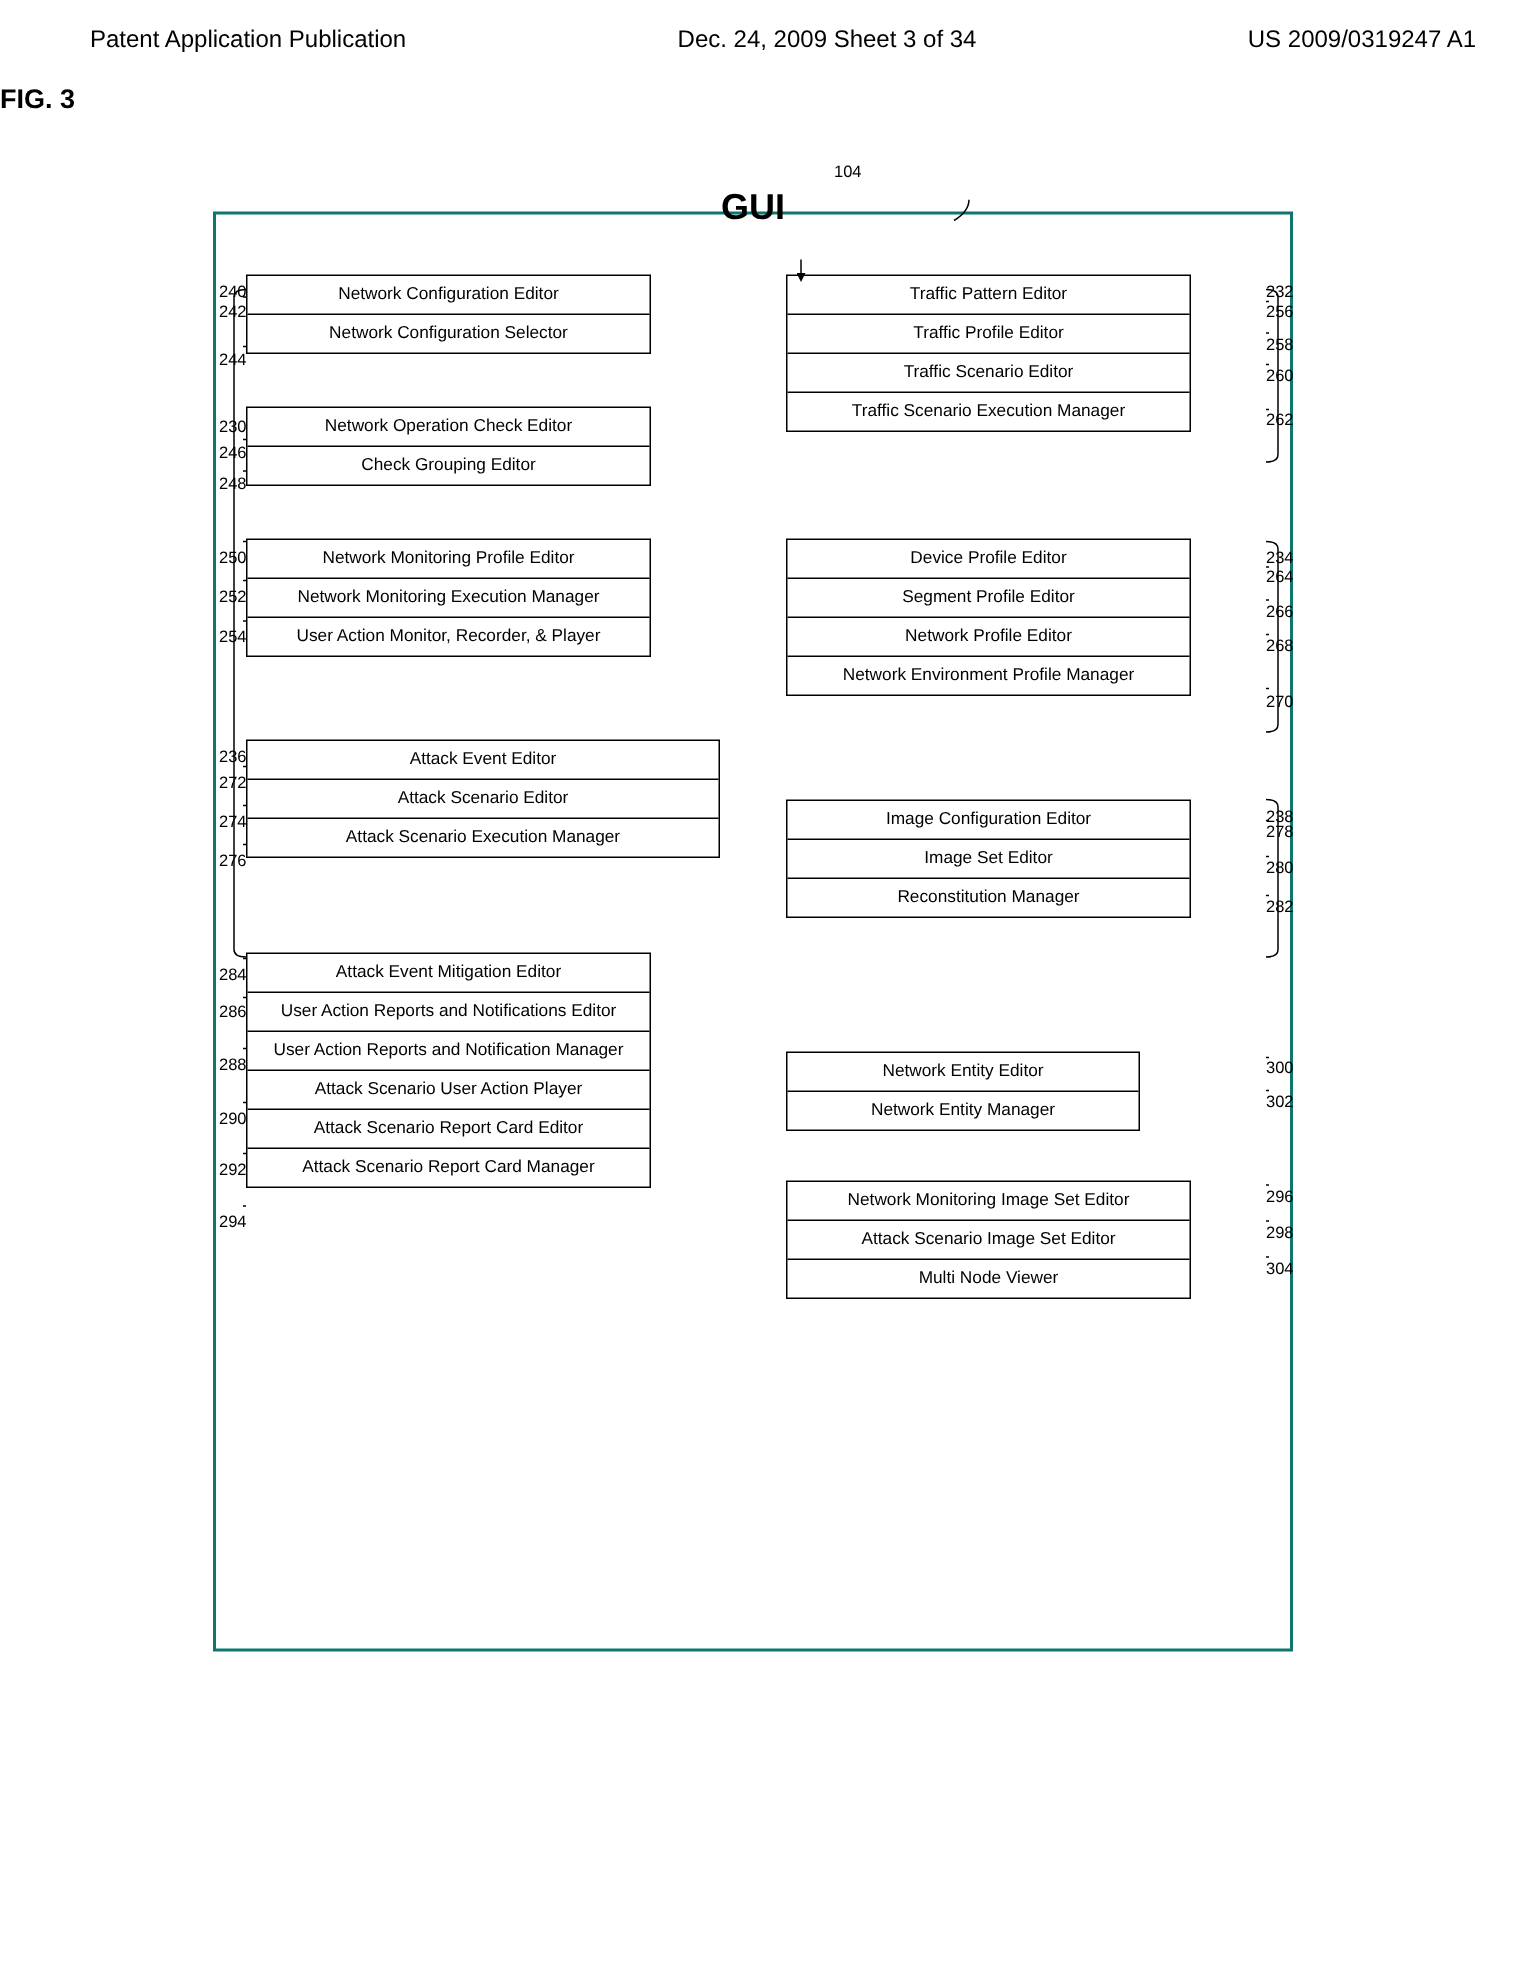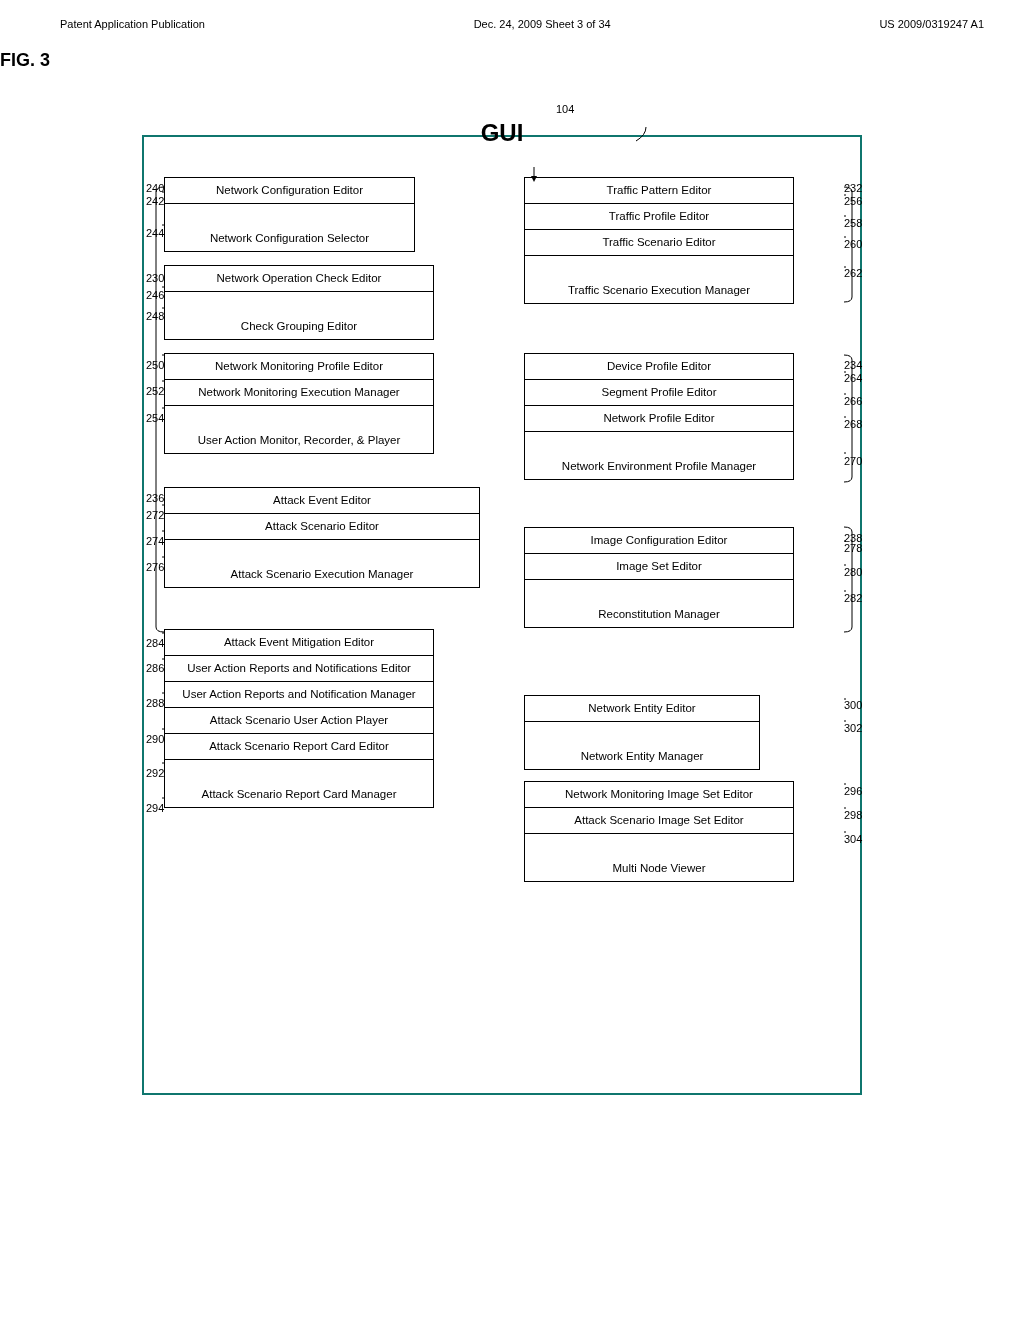--- a/index.html
+++ b/index.html
@@ -10,21 +10,21 @@
       color: #000;
       width: 1024px;
       min-height: 1320px;
     }
 
     .page-header {
       display: flex;
       justify-content: space-between;
       align-items: center;
       padding: 18px 40px 10px 60px;
-      font-size: 11px;
+      font-size: 16px;
     }
 
     .fig-label {
       text-align: left;
       font-size: 18px;
       font-weight: bold;
       margin-bottom: 4px;
       margin-top: 10px;
     }
 
@@ -74,21 +74,20 @@
 
     .box-item {
       border-bottom: 1px solid #000;
       padding: 5px 8px;
       text-align: center;
       font-size: 11.5px;
       line-height: 1.3;
     }
     .box-item:last-child {
       border-bottom: none;
-      margin-top: 22px;
     }
 
     
     .svg-overlay {
       position: absolute;
       top: 0;
       left: 0;
       width: 100%;
       height: 100%;
       pointer-events: none;
@@ -105,21 +104,21 @@
 
 <div class="fig-label">FIG. 3</div>
 
 <div class="diagram-container">
 
   <div class="ref-label" style="top:28px; left:430px;">104</div>
 
   <div class="gui-box">
     <div class="gui-label">GUI</div>
 
-    <div class="inner-box" style="left:20px; top:40px; width:251px;">
+    <div class="inner-box" style="left:20px; top:40px; width:270px;">
       <div class="box-item">Network Configuration Editor</div>
       <div class="box-item">Network Configuration Selector</div>
     </div>
 
     <div class="inner-box" style="left:20px; top:128px; width:270px;">
       <div class="box-item">Network Operation Check Editor</div>
       <div class="box-item">Check Grouping Editor</div>
     </div>
 
     <div class="inner-box" style="left:20px; top:216px; width:270px;">

